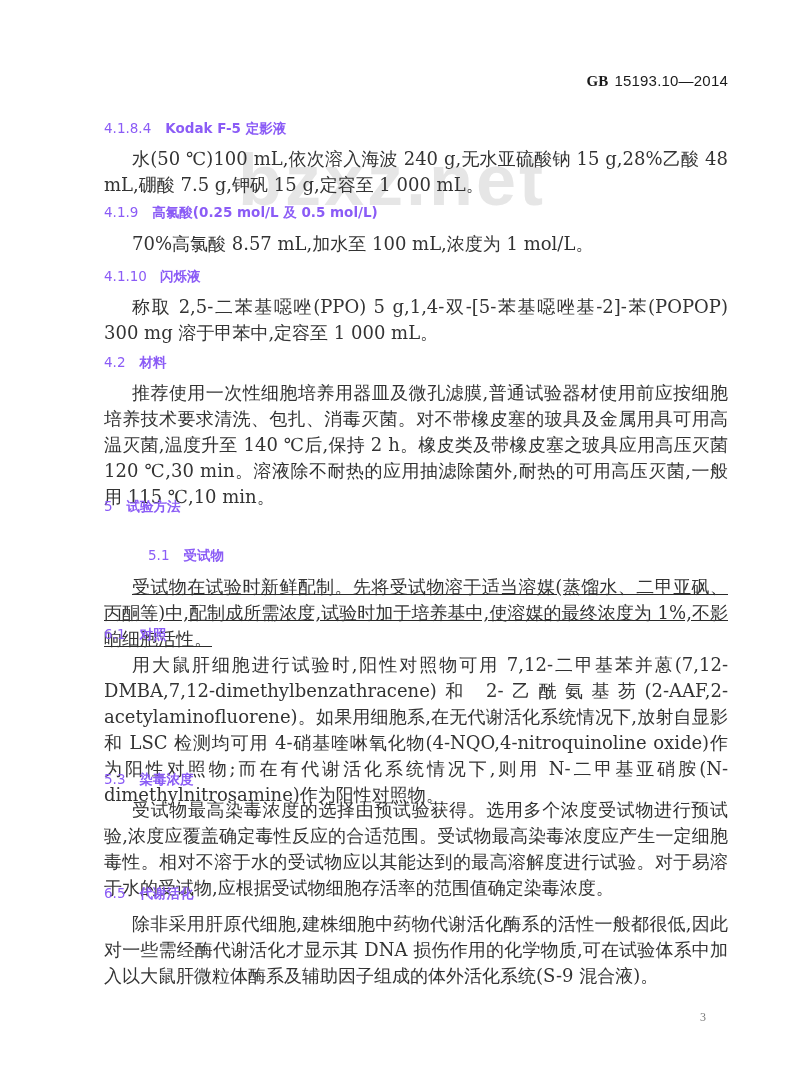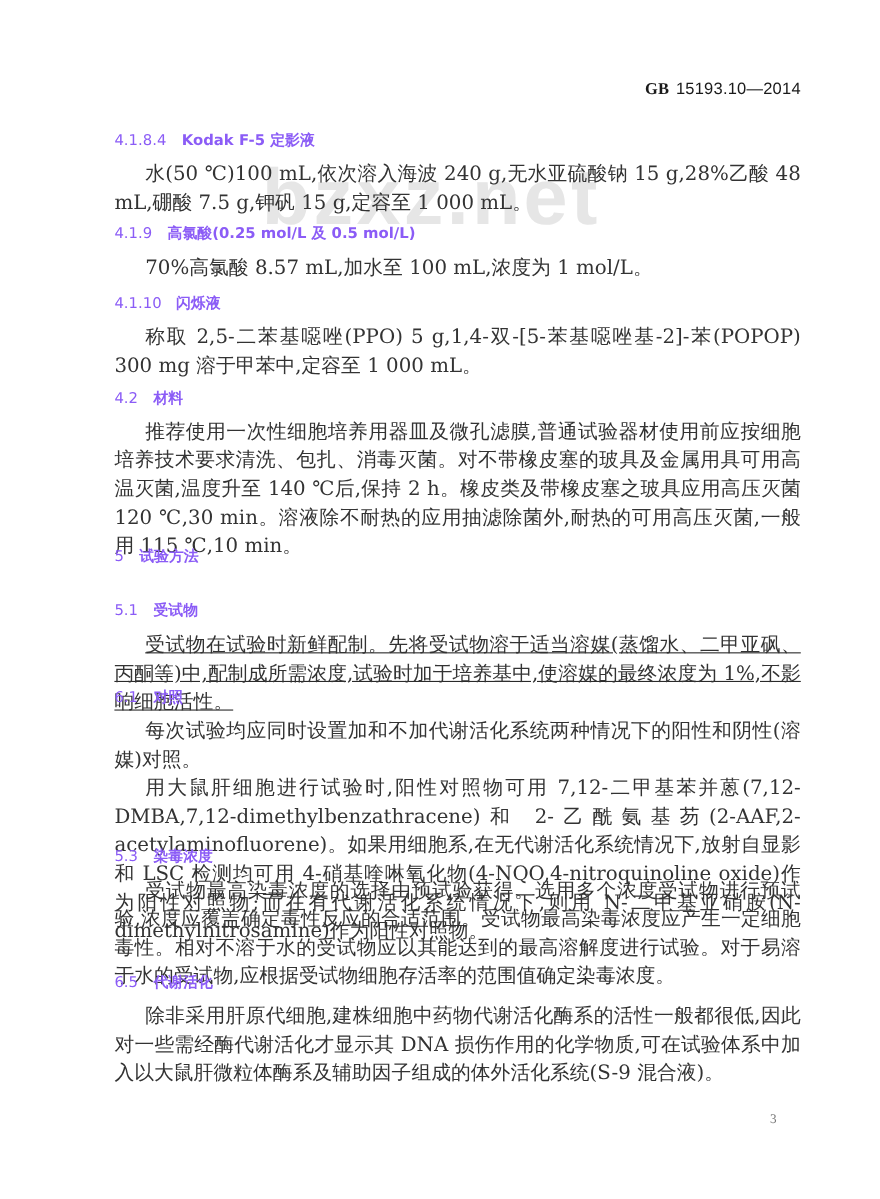--- a/index.html
+++ b/index.html
@@ -82,36 +82,35 @@
   <div class="block" style="top:380px;">
     <p class="p">推荐使用一次性细胞培养用器皿及微孔滤膜,普通试验器材使用前应按细胞培养技术要求清洗、包扎、消毒灭菌。对不带橡皮塞的玻具及金属用具可用高温灭菌,温度升至 140 ℃后,保持 2 h。橡皮类及带橡皮塞之玻具应用高压灭菌 120 ℃,30 min。溶液除不耐热的应用抽滤除菌外,耐热的可用高压灭菌,一般用 115 ℃,10 min。</p>
   </div>
 
   <div class="block" style="top:496px;">
     <div class="h">
       <span class="num">5</span><span>试验方法</span>
     </div>
   </div>
 
-  <div class="block" style="top:545px;">
+  <div class="block" style="top:545px;margin-left:44px;">
     <div class="h">
       <span class="num">5.1</span><span>受试物</span>
     </div>
   </div>
   <div class="block" style="top:574px;text-decoration:underline;">
     <p class="p">受试物在试验时新鲜配制。先将受试物溶于适当溶媒(蒸馏水、二甲亚砜、丙酮等)中,配制成所需浓度,试验时加于培养基中,使溶媒的最终浓度为 1%,不影响细胞活性。</p>
   </div>
 
   <div class="block" style="top:624px;">
     <div class="h">
       <span class="num">6.1</span><span>对照</span>
     </div>
   </div>
   <div class="block" style="top:652px;">
-    <p class="p">每次试验均应同时设置加和不加代谢活化系统两种情况下的阳性和阴性(溶媒)对照。</p>
     <p class="p">用大鼠肝细胞进行试验时,阳性对照物可用 7,12-二甲基苯并蒽(7,12-DMBA,7,12-dimethylbenzathracene)和 2-乙酰氨基芴(2-AAF,2-acetylaminofluorene)。如果用细胞系,在无代谢活化系统情况下,放射自显影和 LSC 检测均可用 4-硝基喹啉氧化物(4-NQO,4-nitroquinoline oxide)作为阳性对照物;而在有代谢活化系统情况下,则用 N-二甲基亚硝胺(N-dimethylnitrosamine)作为阳性对照物。</p>
   </div>
 
   <div class="block" style="top:769px;">
     <div class="h">
       <span class="num">5.3</span><span>染毒浓度</span>
     </div>
   </div>
   <div class="block" style="top:797px;">
     <p class="p">受试物最高染毒浓度的选择由预试验获得。选用多个浓度受试物进行预试验,浓度应覆盖确定毒性反应的合适范围。受试物最高染毒浓度应产生一定细胞毒性。相对不溶于水的受试物应以其能达到的最高溶解度进行试验。对于易溶于水的受试物,应根据受试物细胞存活率的范围值确定染毒浓度。</p>

